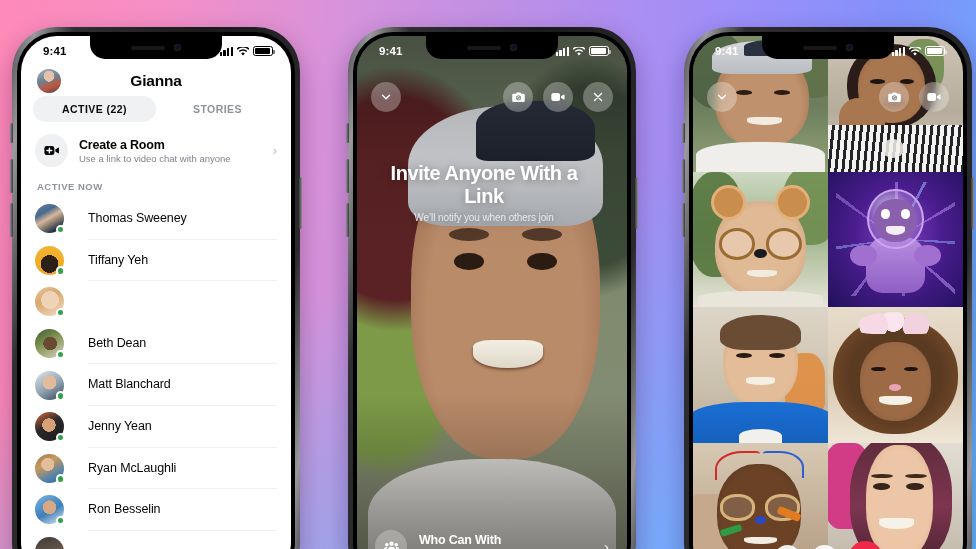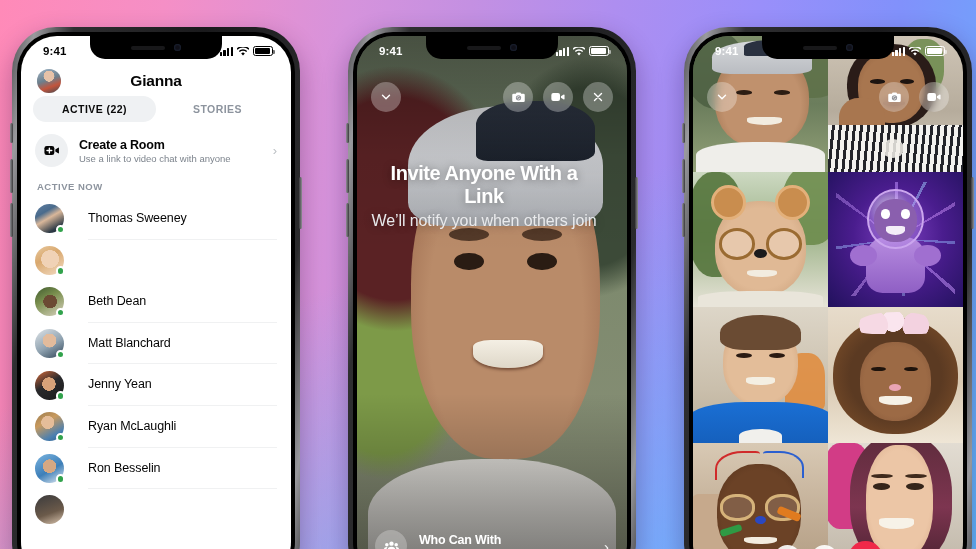--- a/index.html
+++ b/index.html
@@ -111,21 +111,21 @@
                 rgba(0,0,0,0) 66%, rgba(0,0,0,.30) 88%, rgba(0,0,0,.45) 100%); }
   .p2-top { position:absolute; top:46px; left:0; right:0; padding:0 14px;
             display:flex; align-items:center; justify-content:space-between; z-index:20; }
   .gbtn { width:30px; height:30px; border-radius:50%; background:rgba(255,255,255,.30);
           backdrop-filter:blur(4px); display:flex; align-items:center; justify-content:center;
           color:#fff; }
   .p2-actions { display:flex; gap:10px; }
   .p2-copy { position:absolute; top:126px; left:0; right:16px; text-align:center; z-index:20;
              padding:0 14px; text-shadow:0 1px 8px rgba(0,0,0,.35); }
   .p2-h1 { color:#fff; font-size:20px; font-weight:bold; letter-spacing:-.45px; }
-  .p2-h2 { color:#e9eaec; font-size:16px; margin-top:4px; letter-spacing:-.1px; }
+  .p2-h2 { color:#e9eaec; font-size:10px; margin-top:4px; letter-spacing:-.1px; }
   .p2-bottom { position:absolute; left:0; right:0; bottom:0; z-index:20;
                padding:10px 18px 16px; display:flex; align-items:center; gap:12px; }
   .p2-bottom .gbtn { width:32px; height:32px; flex:none; background:rgba(255,255,255,.26); }
   .p2-bt { flex:1; }
   .p2-bt1 { color:#fff; font-size:12.5px; font-weight:bold; letter-spacing:-.2px; }
   .p2-bt2 { color:#d6d8db; font-size:9.5px; margin-top:1px; }
   .p2-chev { color:#fff; font-size:15px; font-weight:300; opacity:.95; }
 
   
   #phone3 { left:684px; }
@@ -212,20 +212,29 @@
 
         <div>
           <div class="contact">
             <div class="wrap">
                 <div class="pic">
                   <span class="ph" style="background:linear-gradient(150deg,#5f7fa3 0%,#4a6b8c 30%,#d9b79a 48%,#2d3a46 80%,#1d2630 100%)"></span>
                 </div>
                 <span class="dot"></span>
               </div>
             <div class="cname">Thomas Sweeney</div>
+          </div>
+          <div class="contact">
+            <div class="wrap">
+                <div class="pic">
+                  <span class="ph" style="background:radial-gradient(circle at 50% 62%,#2b2118 0 38%,rgba(0,0,0,0) 39%),linear-gradient(180deg,#f2b431 0%,#f0a81f 100%)"></span>
+                </div>
+                <span class="dot"></span>
+              </div>
+            <div class="cname">Tiffany Yeh</div>
           </div>
           <div class="contact">
             <div class="wrap">
                 <div class="pic">
                   <span class="ph" style="background:radial-gradient(circle at 52% 45%,#f0d2b6 0 40%,rgba(0,0,0,0) 41%),linear-gradient(150deg,#e8c99f 0%,#d9a86e 40%,#f3ddc6 100%)"></span>
                 </div>
                 <span class="dot"></span>
               </div>
           </div>
           <div class="contact">

